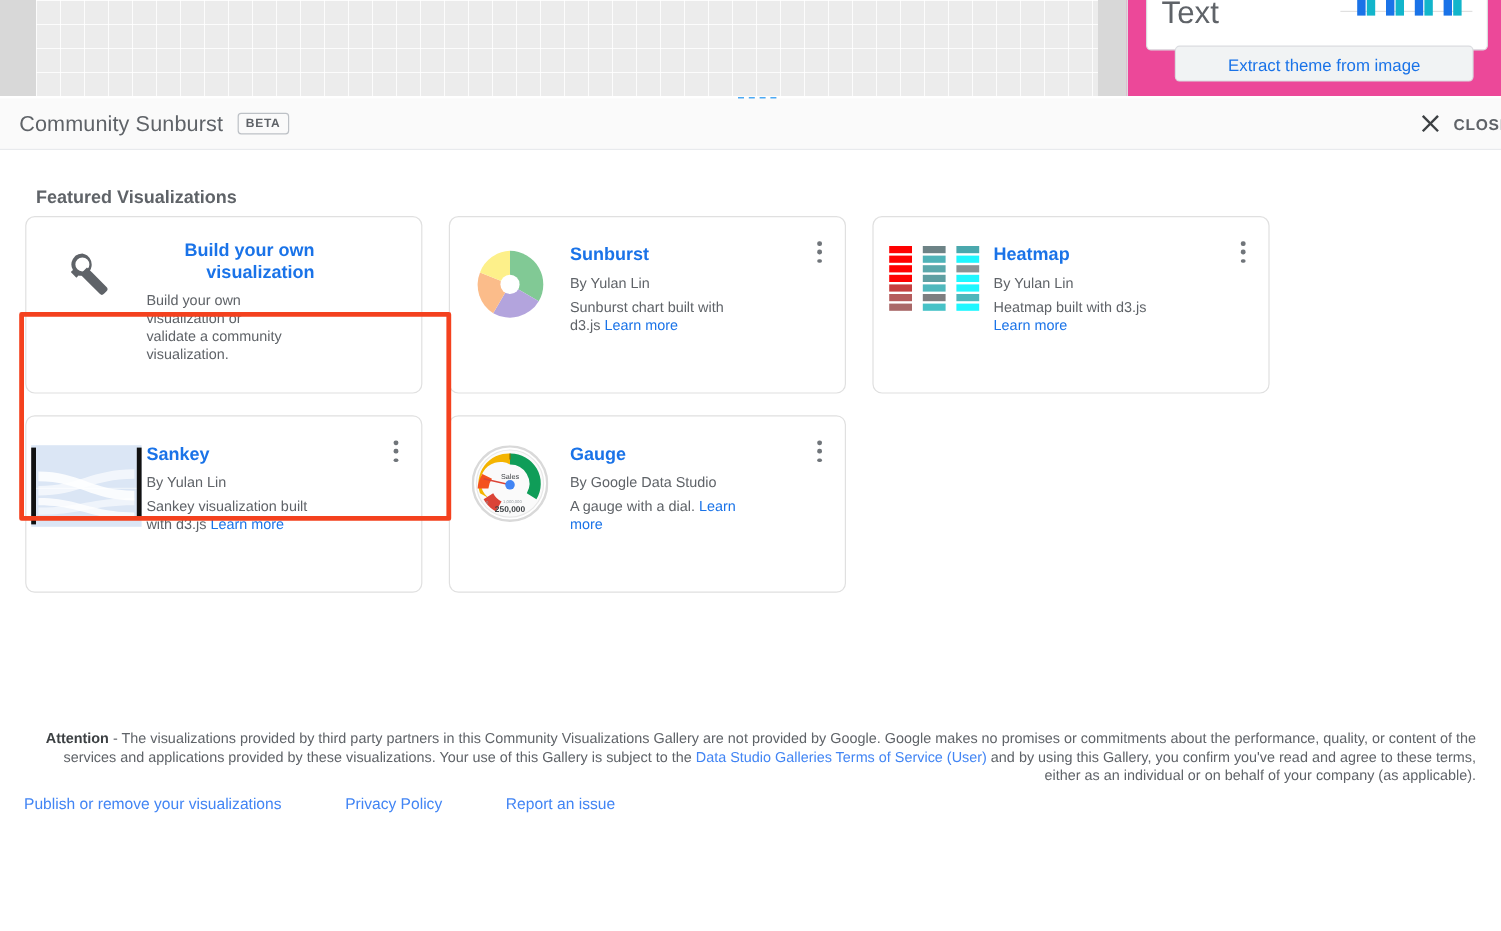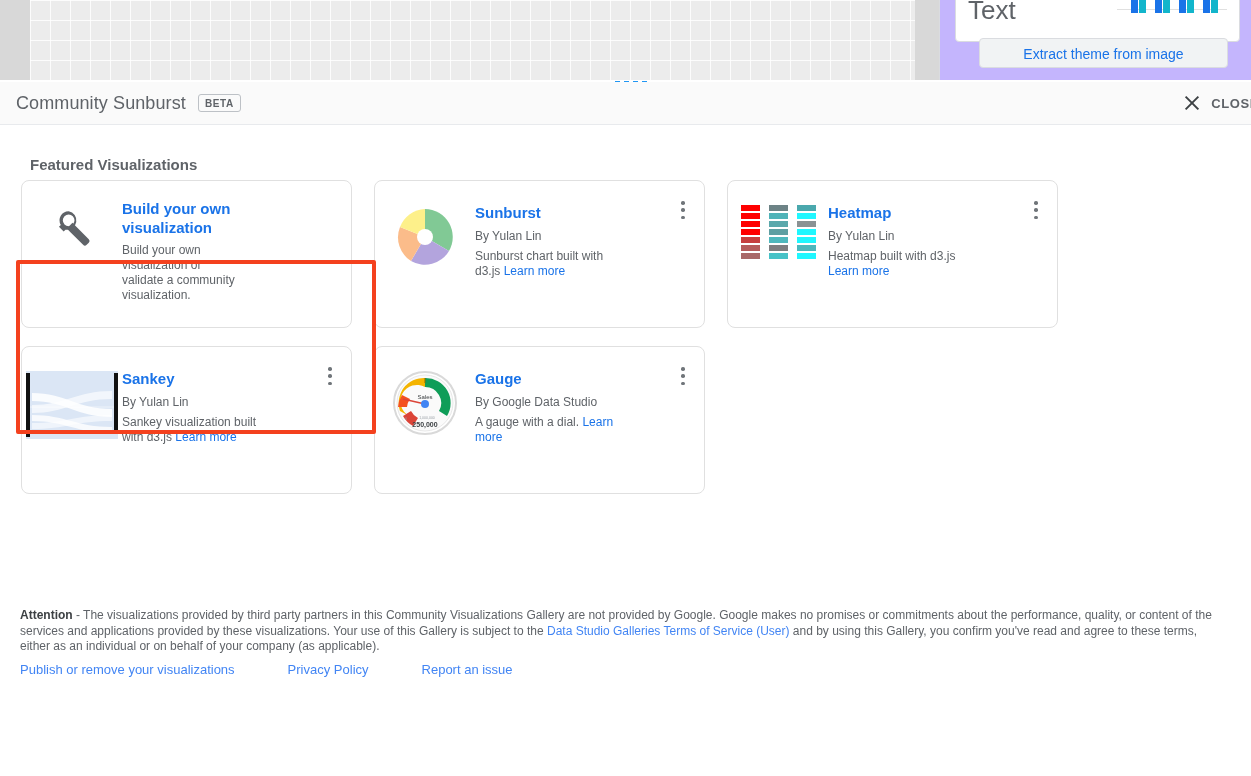--- a/index.html
+++ b/index.html
@@ -18,21 +18,21 @@
   .bg-canvas {
     position: absolute; left: 30px; top: -40px; width: 885px; height: 120px;
     background-color: #ececec;
     background-image:
       linear-gradient(to right, rgba(255,255,255,.85) 1px, transparent 1px),
       linear-gradient(to bottom, rgba(255,255,255,.85) 1px, transparent 1px);
     background-size: 20px 20px;
   }
   .bg-panel {
     position: absolute; right: 0; top: 0; width: 311px; height: 80px;
-    background: #c4b5fd; border-left: 1px solid #dadce0;
+    background: #ec4899; border-left: 1px solid #dadce0;
   }
   .panel-card {
     position: absolute; left: 15px; top: -20px; width: 285px; height: 62px;
     background: #ffffff; border: 1px solid #dadce0; border-radius: 4px;
     box-sizing: border-box; overflow: hidden;
   }
   .panel-label2 { position: absolute; left: 12px; top: 14px; font-size: 26px; color: #5f6368; }
   .panel-mini { position: absolute; right: 12px; top: 0px; width: 110px; height: 32px; }
   .mini-line { position: absolute; left: 0; width: 110px; height: 1px; background: #e0e0e0; }
   .mini-bar { position: absolute; bottom: 0; width: 7px; }
@@ -102,42 +102,42 @@
   .learn { color: #1a73e8; }
   .kebab {
     position: absolute; right: 14px; top: 18px; width: 14px; height: 18px;
     display: flex; flex-direction: column; justify-content: space-between; align-items: center;
     cursor: pointer; padding: 2px 0;
   }
   .kebab span { width: 3.5px; height: 3.5px; border-radius: 50%; background: #70757a; display: block; }
 
   
   .card.byo .card-body { padding-top: 18px; }
-  .card.byo .card-title { max-width: 140px; }
+  .card.byo .card-title { max-width: 140px; text-align: right; }
   .card.byo .card-desc { max-width: 120px; }
 
   
   .highlight {
     position: absolute; left: 16px; top: 178px; width: 352px; height: 166px;
     border: 4px solid #f4411e; border-radius: 2px; pointer-events: none; z-index: 5;
   }
 
   
   .wrench { width: 46px; height: 46px; }
   .sunburst, .gauge { width: 64px; height: 64px; }
   .heatmap { width: 75px; height: 55px; display: flex; gap: 9px; }
   .hm-col { display: flex; flex-direction: column; gap: 2.5px; }
   .hm-cell { width: 19px; height: 5.5px; }
   .sankey { width: 92px; height: 68px; position: relative; background: #dbe6f5; }
   .sankey .node { position: absolute; width: 4px; background: #111; }
 
   
   .attention {
     position: absolute; left: 20px; top: 526px; width: 1210px;
-    font-size: 12px; color: #5f6368; line-height: 15.5px;
+    font-size: 12px; color: #5f6368; line-height: 15.5px; text-align: right;
   }
   .attention b { color: #3c4043; }
   .attention a { color: #4285f4; text-decoration: none; }
   .footer-links { position: absolute; left: 20px; top: 580px; display: flex; }
   .footer-links a {
     color: #4285f4; font-size: 13px; text-decoration: none; margin-right: 53px; cursor: pointer;
   }
 </style>
 </head>
 <body>

